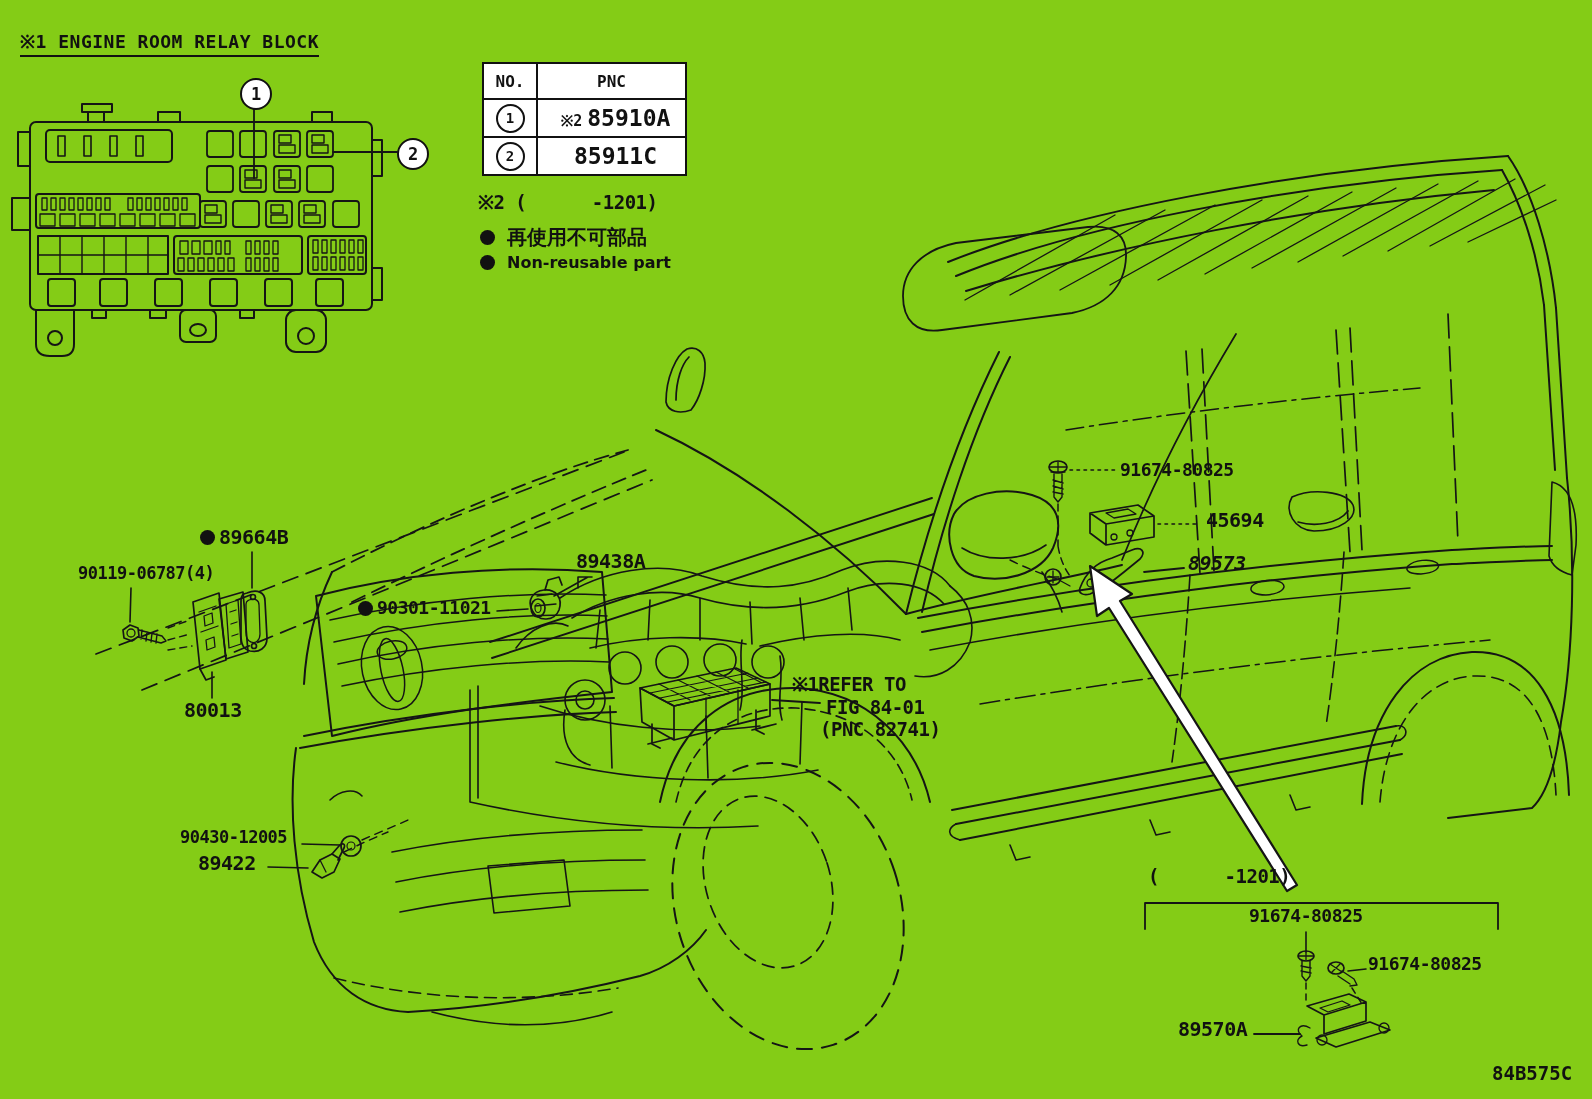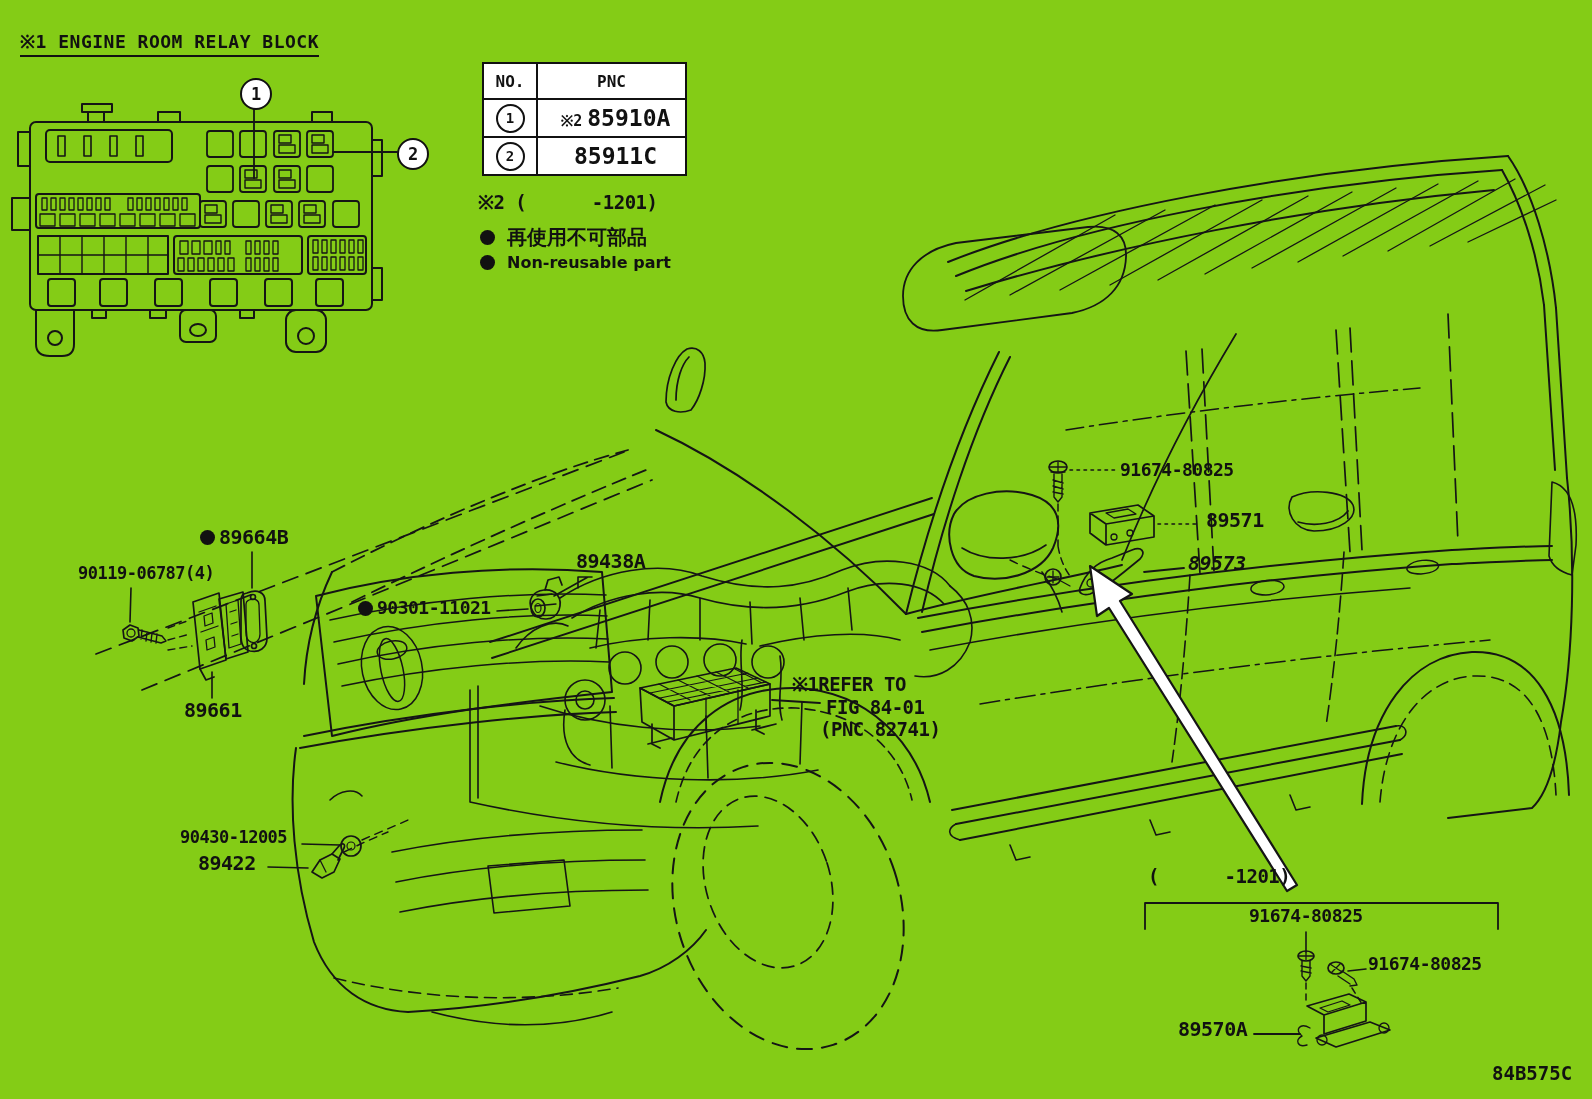--- a/index.html
+++ b/index.html
@@ -405,31 +405,31 @@
 <div class="noterow" style="left:480px;top:253px;">
   <span class="dot"></span>
   <span class="en">Non-reusable part</span>
 </div>
 
 <div class="noterow" style="left:200px;top:527px;gap:4px;">
   <span class="dot"></span>
   <span class="lbl s20" style="position:static;">89664B</span>
 </div>
 <div class="lbl s17" style="left:78px;top:565px;text-align:center;">90119-06787(4)</div>
-<div class="lbl s20" style="left:184px;top:700px;">89661</div>
+<div class="lbl s20" style="left:184px;top:700px;">80013</div>
 <div class="noterow" style="left:358px;top:599px;gap:4px;">
   <span class="dot"></span>
   <span class="lbl s18" style="position:static;">90301-11021</span>
 </div>
 <div class="lbl s20" style="left:576px;top:551px;">89438A</div>
 <div class="lbl s19" style="left:792px;top:675px;">※1REFER TO</div>
 <div class="lbl s19" style="left:826px;top:698px;">FIG 84-01</div>
 <div class="lbl s19" style="left:820px;top:720px;">(PNC 82741)</div>
 <div class="lbl s18" style="left:1120px;top:461px;">91674-80825</div>
-<div class="lbl s20" style="left:1206px;top:510px;">89571</div>
+<div class="lbl s20" style="left:1206px;top:510px;">45694</div>
 <div class="lbl s20" style="left:1188px;top:553px;font-style:italic;">89573</div>
 <div class="lbl s17" style="left:180px;top:829px;">90430-12005</div>
 <div class="lbl s20" style="left:198px;top:853px;">89422</div>
 <div class="lbl s19 pre" style="left:1148px;top:867px;">(      -1201)</div>
 <div class="lbl s18" style="left:1249px;top:907px;">91674-80825</div>
 <div class="lbl s18" style="left:1368px;top:955px;">91674-80825</div>
 <div class="lbl s20" style="left:1178px;top:1019px;">89570A</div>
 
 <div class="lbl s19" style="left:1492px;top:1064px;letter-spacing:0;">84B575C</div>
 

